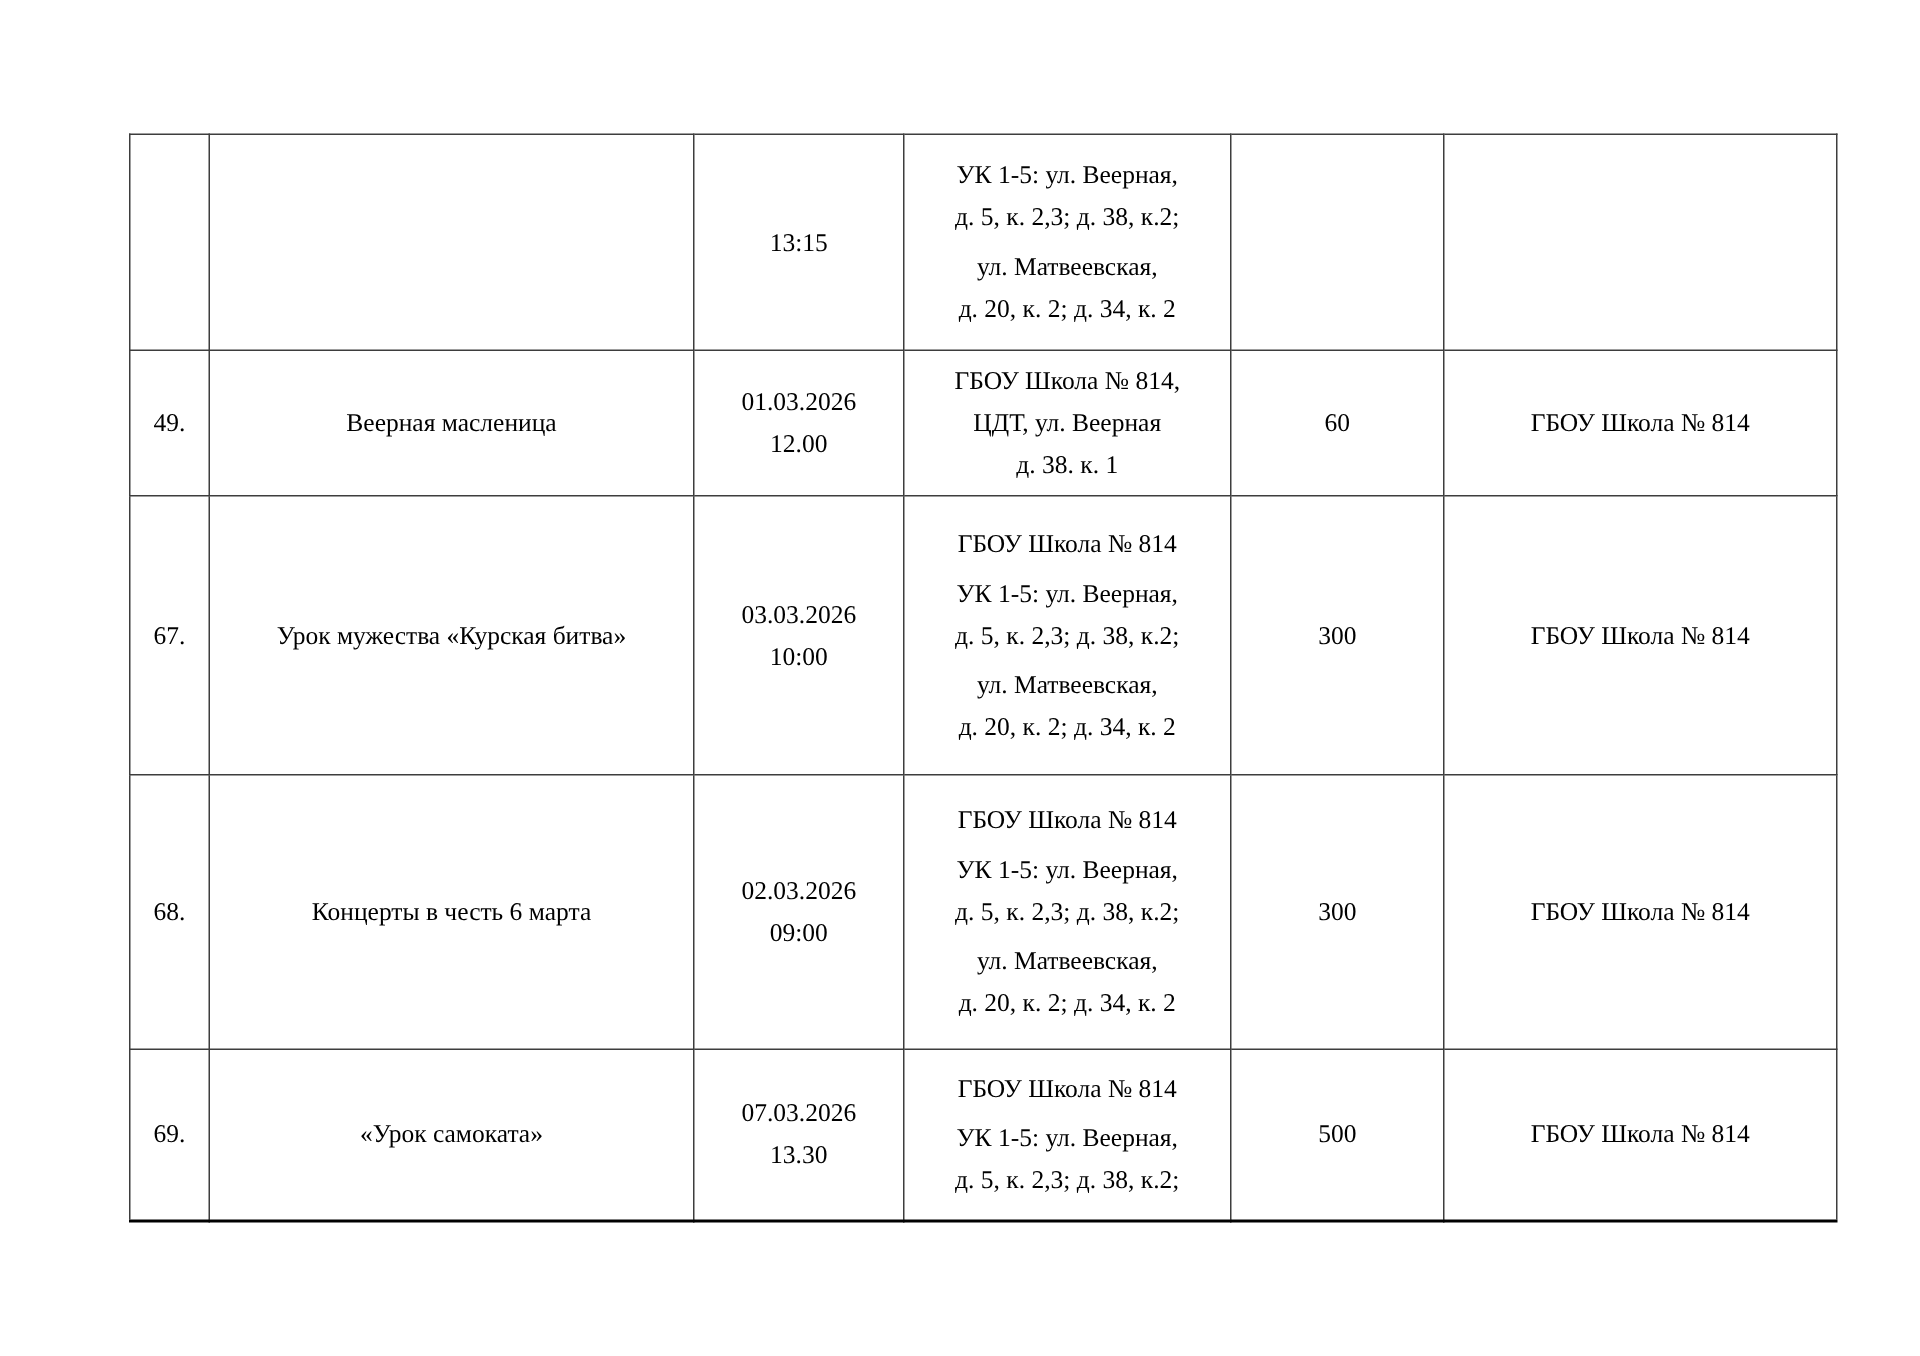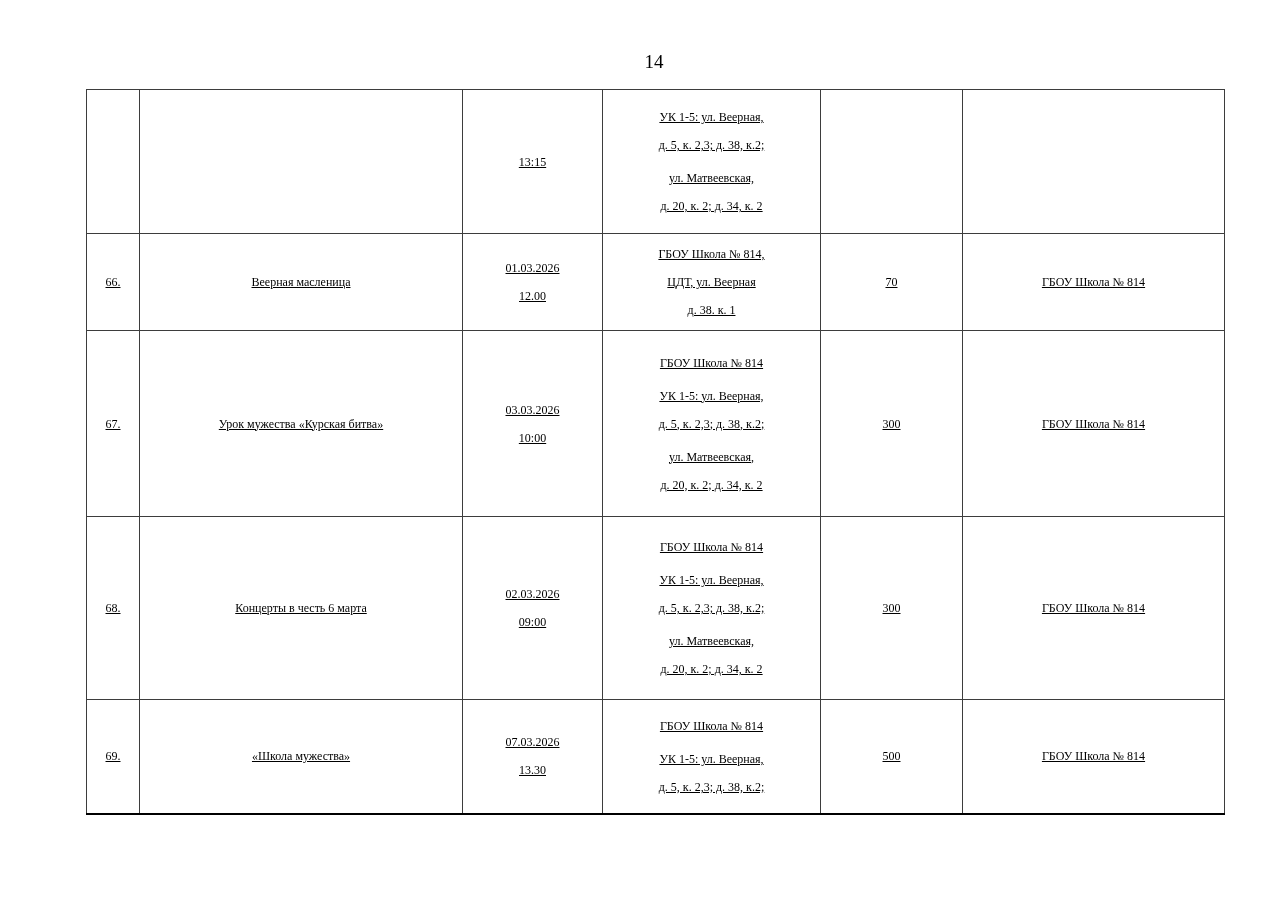--- a/index.html
+++ b/index.html
@@ -35,42 +35,40 @@
     border-collapse: collapse;
     table-layout: fixed;
     border: 1px solid #222222;
     border-bottom: 2px solid #000000;
   }
   table.events td {
     border: 1px solid #3d3d3d;
     padding: 3px 4px;
     text-align: center;
     vertical-align: middle;
-    font-size: 12px;
+    font-size: 17px;
     line-height: 28px;
     overflow: hidden;
-    text-decoration: underline;
   }
   tr.h0 { height: 144px; }
   tr.h1 { height: 97px;  }
   tr.h2 { height: 186px; }
   tr.h3 { height: 183px; }
   tr.h4 { height: 114px; }
   td.top { vertical-align: top; }
   td.lift { padding-bottom: 34px; }     
   td.lift-sm { padding-bottom: 14px; }  
   .para + .para { margin-top: 5px; }   
   .line { white-space: nowrap; }
 </style>
 </head>
 <body>
 
 <div class="page">
 
-  <div class="page-number">14</div>
 
   <table class="events">
     <colgroup>
       <col style="width:53px">
       <col style="width:323px">
       <col style="width:140px">
       <col style="width:218px">
       <col style="width:142px">
       <col style="width:262px">
     </colgroup>
@@ -90,34 +88,34 @@
           <div class="para">
             <div class="line">ул. Матвеевская,</div>
             <div class="line">д. 20, к. 2; д. 34, к. 2</div>
           </div>
         </td>
         <td></td>
         <td></td>
       </tr>
 
       <tr class="h1">
-        <td class="lift-sm">66.</td>
+        <td class="lift-sm">49.</td>
         <td class="lift-sm">Веерная масленица</td>
         <td class="lift-sm">
           <div class="line">01.03.2026</div>
           <div class="line">12.00</div>
         </td>
         <td>
           <div class="para">
             <div class="line">ГБОУ Школа № 814,</div>
             <div class="line">ЦДТ, ул. Веерная</div>
             <div class="line">д. 38. к. 1</div>
           </div>
         </td>
-        <td class="lift">70</td>
+        <td class="lift">60</td>
         <td class="lift">ГБОУ Школа № 814</td>
       </tr>
 
       <tr class="h2">
         <td class="lift-sm">67.</td>
         <td class="lift-sm">Урок мужества «Курская битва»</td>
         <td class="lift-sm">
           <div class="line">03.03.2026</div>
           <div class="line">10:00</div>
         </td>
@@ -157,21 +155,21 @@
             <div class="line">ул. Матвеевская,</div>
             <div class="line">д. 20, к. 2; д. 34, к. 2</div>
           </div>
         </td>
         <td class="lift">300</td>
         <td class="lift">ГБОУ Школа № 814</td>
       </tr>
 
       <tr class="h4">
         <td>69.</td>
-        <td class="lift-sm">«Школа мужества»</td>
+        <td class="lift-sm">«Урок самоката»</td>
         <td class="lift-sm">
           <div class="line">07.03.2026</div>
           <div class="line">13.30</div>
         </td>
         <td class="top">
           <div class="para">
             <div class="line">ГБОУ Школа № 814</div>
           </div>
           <div class="para">
             <div class="line">УК 1-5: ул. Веерная,</div>

